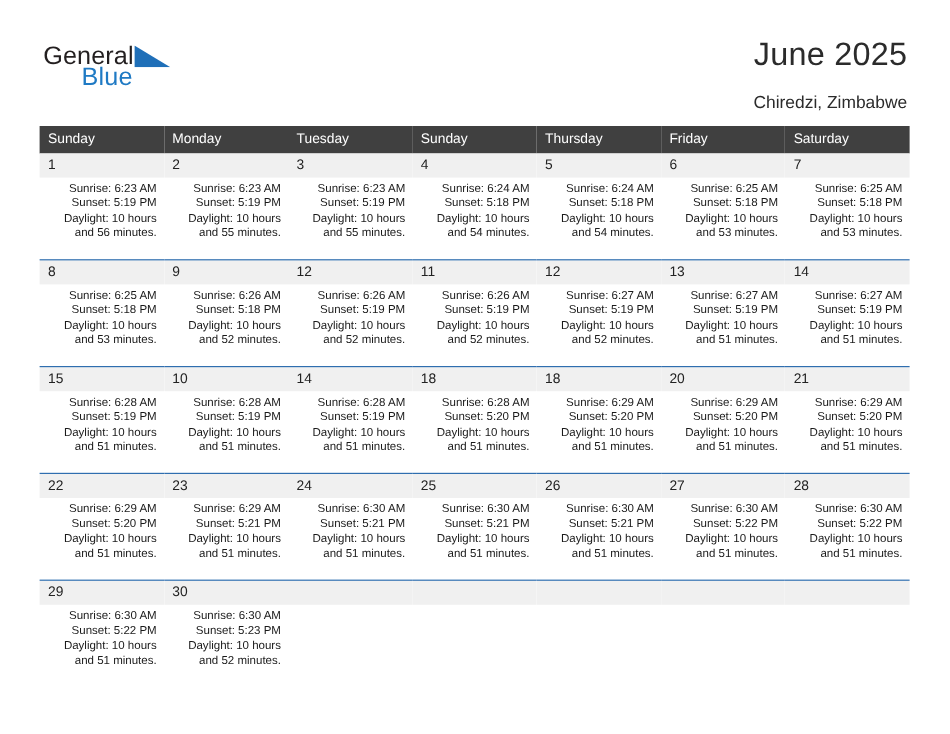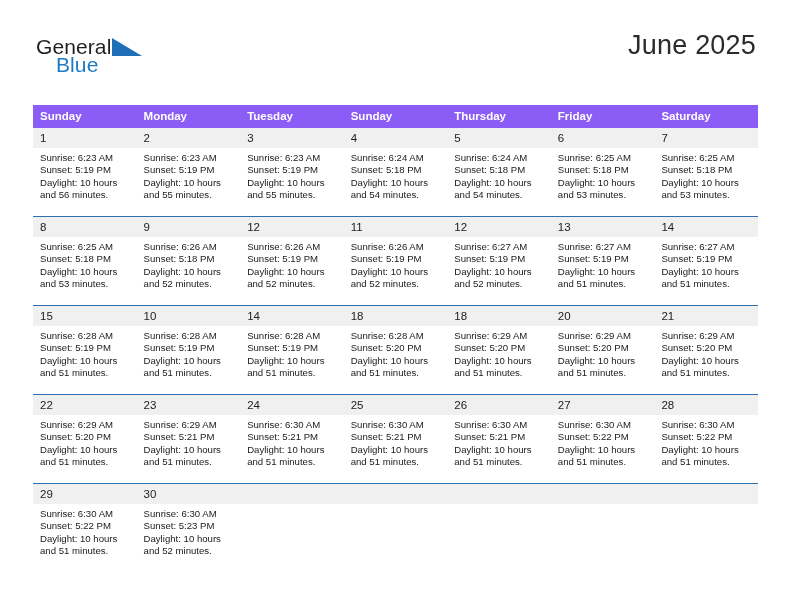--- a/index.html
+++ b/index.html
@@ -22,45 +22,45 @@
     user-select:none;
   }
   .logo-row1{
     font-size:21px;color:#231f20;letter-spacing:.1px;
     display:flex;align-items:flex-start;
   }
   .logo-tri{
     display:inline-block;width:30px;height:18px;margin-left:1px;margin-top:2px;
   }
   .logo-row2{
-    font-size:21px;color:#1f7ac4;margin-top:-3px;margin-left:20px;letter-spacing:.1px;
+    font-size:21px;color:#1f7ac4;margin-top:-3px;margin-left:32px;letter-spacing:.1px;
   }
   .title{
     position:absolute;right:36px;top:30px;
     font-size:27px;color:#2b2b2b;font-weight:400;letter-spacing:.2px;
     text-align:right;white-space:nowrap;
   }
   .subtitle{
     position:absolute;right:36px;top:78px;
     font-size:14.5px;color:#2b2b2b;font-weight:400;
     text-align:right;white-space:nowrap;
   }
 
   
   .calendar{
     position:absolute;left:33px;top:105px;width:725px;
     border-collapse:collapse;table-layout:fixed;
   }
   .calendar col{width:103.57px;}
 
   .dow{
-    background:#8b5cf6;
+    background:#404040;
     color:#ffffff;
     font-size:11.5px;
-    font-weight:700;
+    font-weight:400;
     text-align:left;
     padding:5px 0 5px 7px;
     height:12px;
     line-height:13px;
     border:none;
   }
 
   tbody tr{ }
   td.cell{
     vertical-align:top;
@@ -79,20 +79,21 @@
     color:#222222;
     height:14px;
   }
   .daynum.empty{color:transparent;}
   .info{
     padding:4px 6px 0 7px;
     font-size:9.6px;
     line-height:12.4px;
     color:#1a1a1a;
     white-space:pre-line;
+    text-align:right;
   }
 </style>
 </head>
 <body>
 
 <div class="page">
 
   <div class="header">
 
     <div class="logo">
@@ -101,20 +102,21 @@
         <span class="logo-tri">
           <svg width="30" height="18" viewBox="0 0 30 18" xmlns="http://www.w3.org/2000/svg">
             <polygon points="0,0 30,18 0,18" fill="#1f6fb8"></polygon>
           </svg>
         </span>
       </div>
       <div class="logo-row2">Blue</div>
     </div>
 
     <div class="title">June 2025</div>
+    <div class="subtitle">Chiredzi, Zimbabwe</div>
   </div>
 
   <table class="calendar">
     <colgroup>
       <col>
         <col>
         <col>
         <col>
         <col>
         <col>

